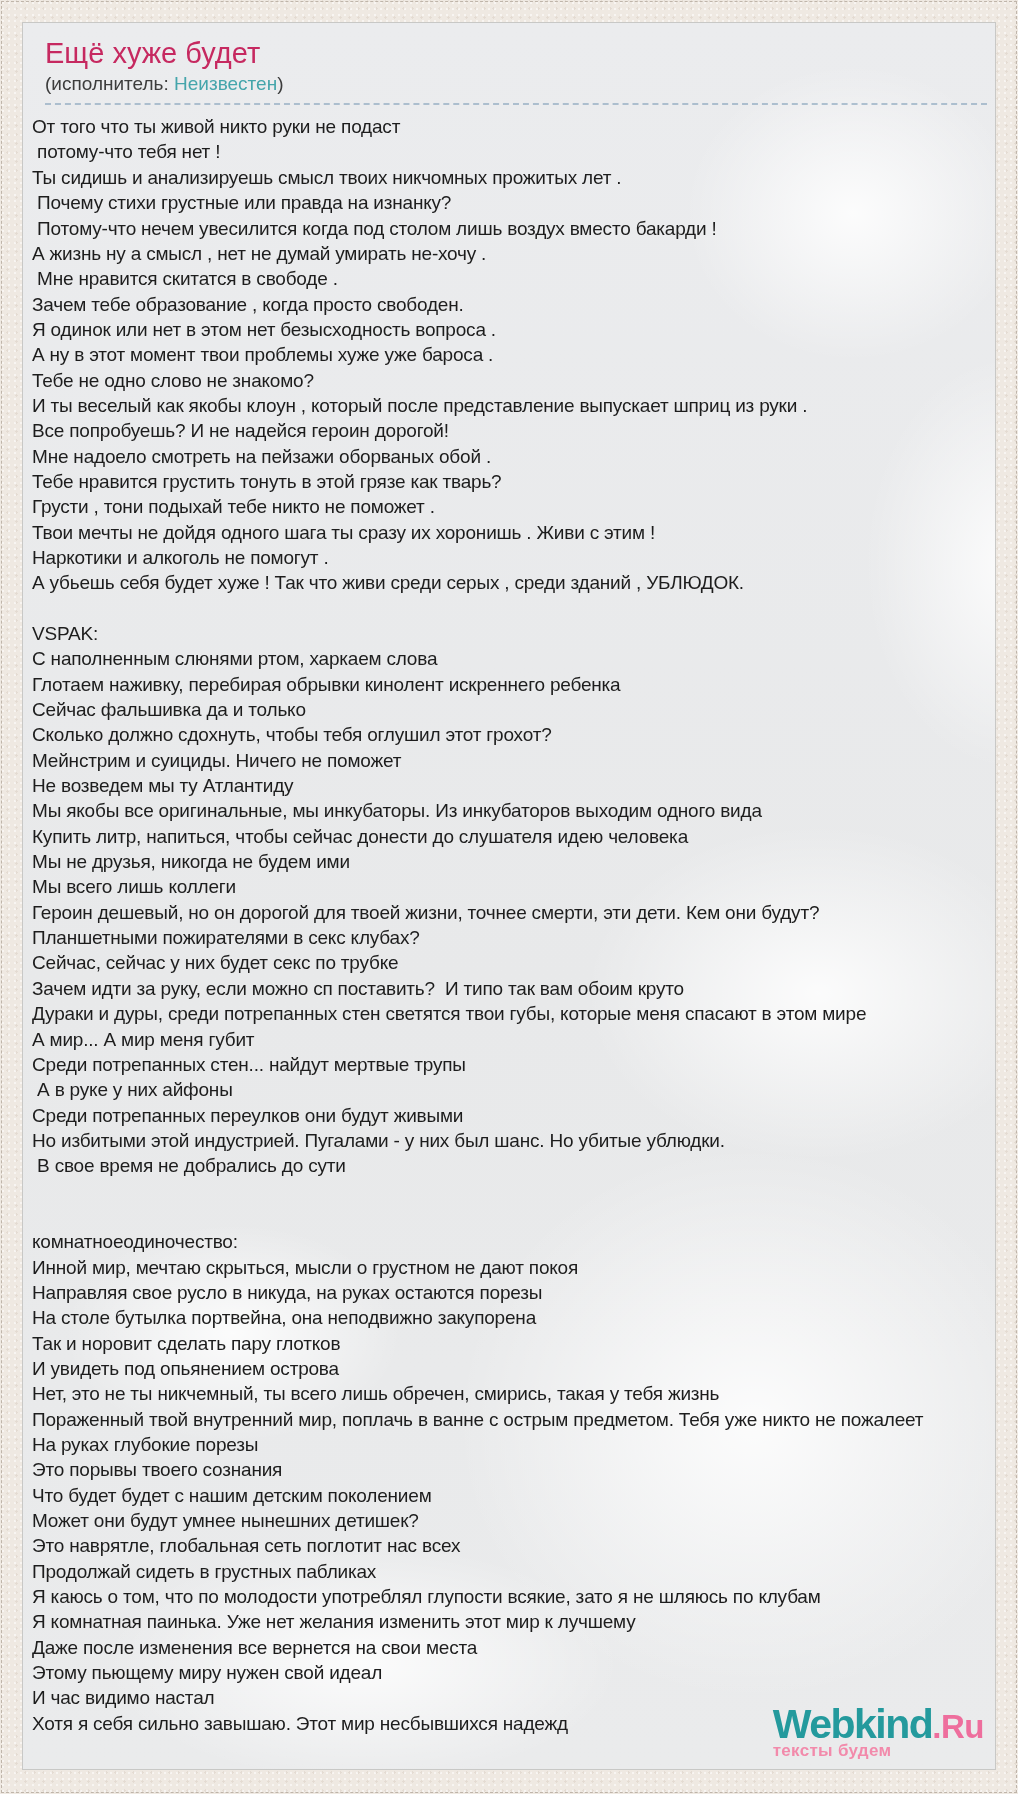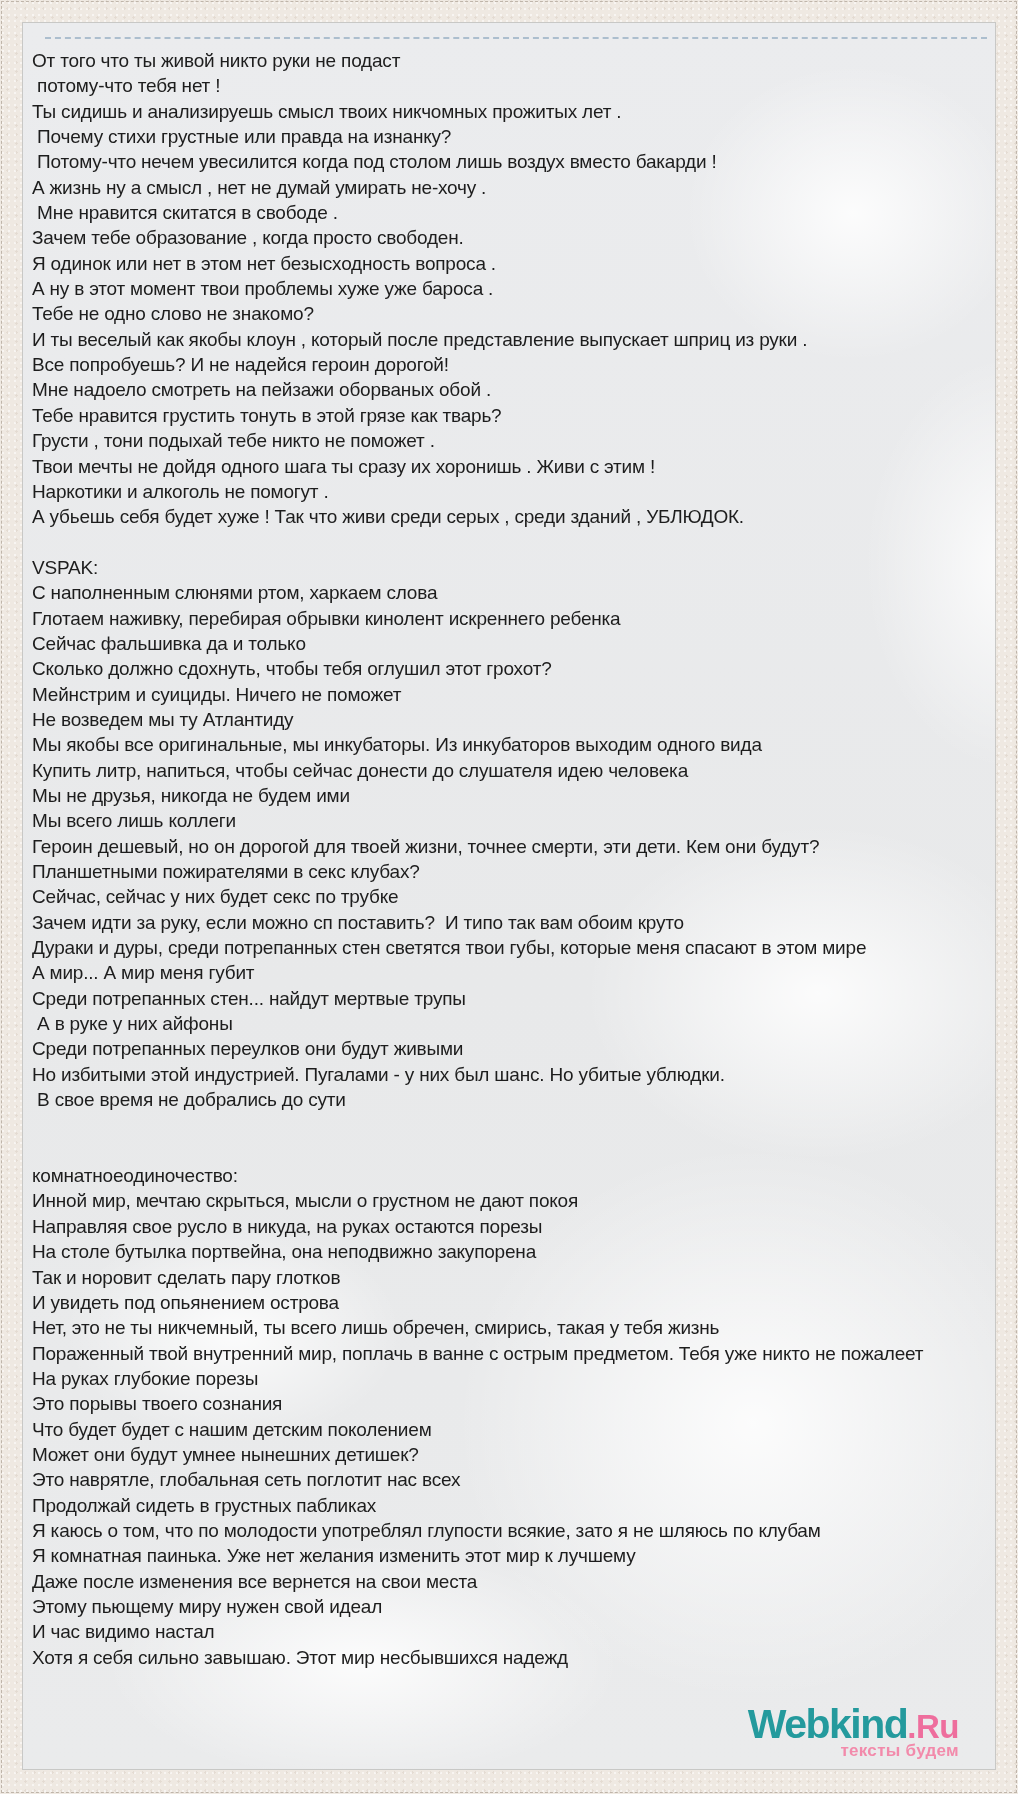--- a/index.html
+++ b/index.html
@@ -45,22 +45,22 @@
     margin-top:7px;border-bottom:2px dashed rgba(138,166,189,.65);height:0;
   }
   .lyrics{
     position:relative;z-index:1;
     margin:9px 0 0 9px;width:948px;
     font-size:19px;line-height:25.35px;color:#1d1d1d;
     letter-spacing:-0.2px;
     white-space:pre;overflow:hidden;
   }
   .logo{
-    position:absolute;right:36px;bottom:10px;z-index:2;
-    text-align:right;line-height:1;text-decoration:none;display:block;cursor:pointer;
+    position:absolute;right:11px;bottom:10px;z-index:2;
+    line-height:1;text-decoration:none;display:block;cursor:pointer;
   }
   .logo-main{
     font-size:41px;font-weight:bold;color:#249a9d;letter-spacing:-1.5px;
   }
   .logo-suffix{
     font-size:33px;font-weight:bold;color:#ee6e9d;letter-spacing:-0.5px;
   }
   .logo-tagline{
     font-size:17px;font-weight:bold;color:#f28aab;margin-top:-3px;letter-spacing:.3px;
   }
@@ -73,20 +73,25 @@
 
 <div class="card">
   <div class="blob b1"></div>
   <div class="blob b2"></div>
   <div class="blob b3"></div>
   <div class="blob b4"></div>
   <div class="blob b5"></div>
   <div class="blob b6"></div>
 
   <div class="header">
+    <h1 class="title">Ещё хуже будет</h1>
+    <div class="artist-line">
+      <span>(исполнитель:</span>
+      <a class="artist-link">Неизвестен</a><span>)</span>
+    </div>
     <div class="dashed-divider"></div>
   </div>
 
   <div class="lyrics">От того что ты живой никто руки не подаст
  потому-что тебя нет !
 Ты сидишь и анализируешь смысл твоих никчомных прожитых лет .
  Почему стихи грустные или правда на изнанку?
  Потому-что нечем увесилится когда под столом лишь воздух вместо бакарди !
 А жизнь ну а смысл , нет не думай умирать не-хочу .
  Мне нравится скитатся в свободе .

